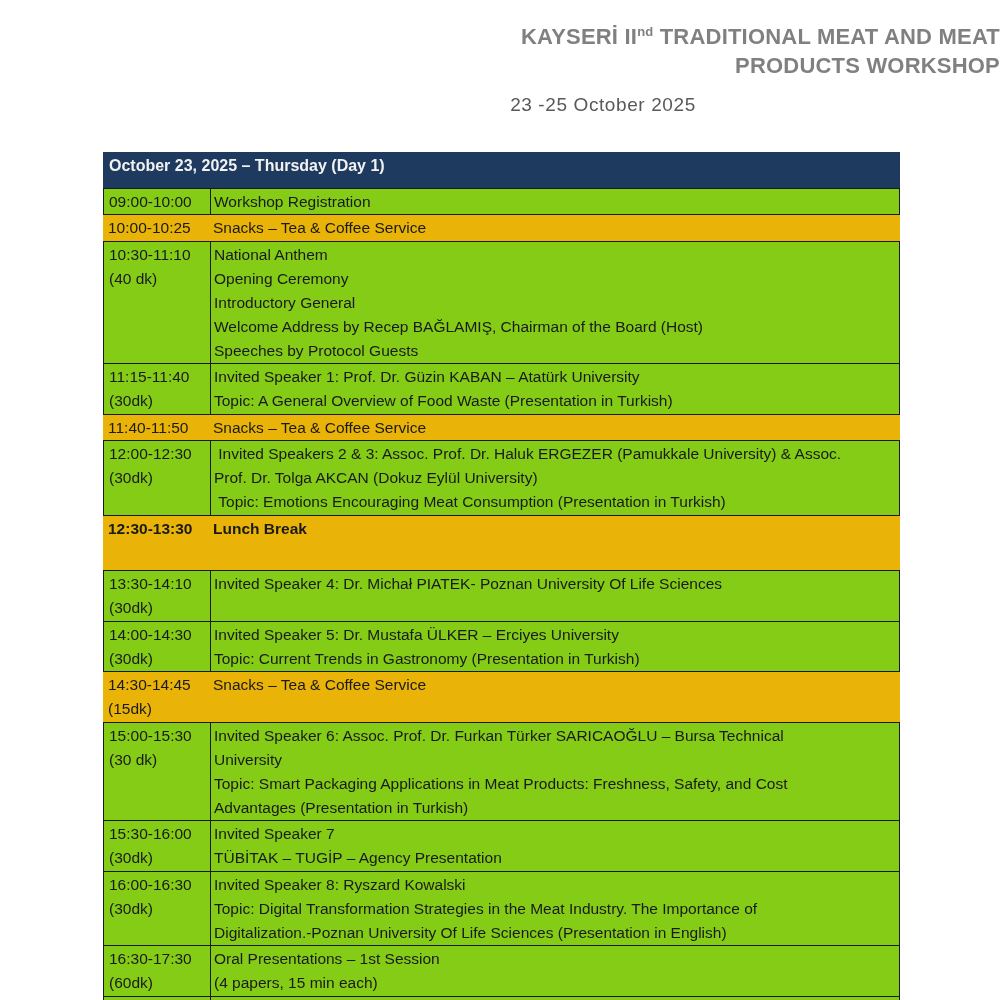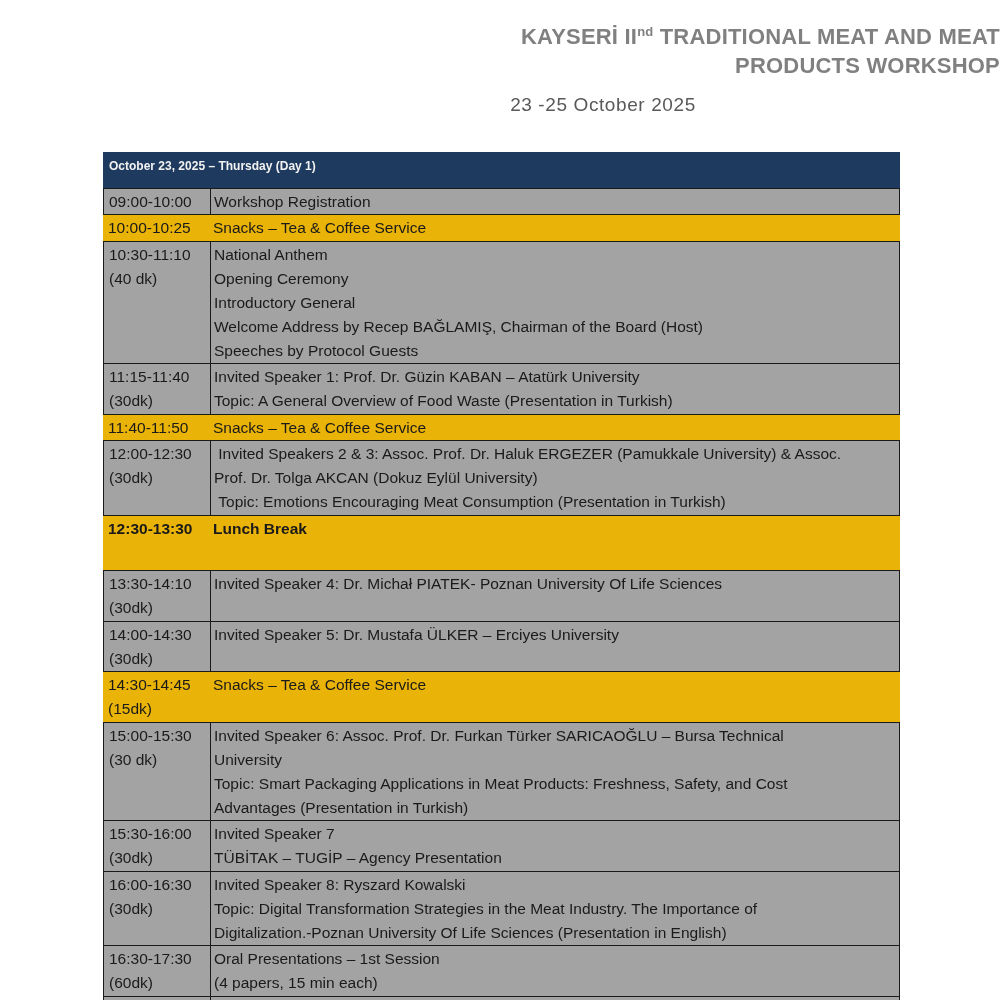--- a/index.html
+++ b/index.html
@@ -35,29 +35,29 @@
   .schedule {
     position: absolute;
     left: 103px;
     top: 135px;
     width: 797px;
   }
   .day-header {
     background: #1e3a5f;
     color: #f2f2f2;
     font-weight: 700;
-    font-size: 12px;
+    font-size: 16px;
     padding: 4px 6px 13px 6px;
     line-height: 20px;
   }
   .row {
     display: flex;
     border: 1.5px solid #1a1a1a;
     margin-top: -1.5px;
-    background: #a3a3a3;
+    background: #84cc16;
     position: relative;
   }
   .row.break {
     border-left: none;
     border-right: none;
     background: #eab308;
   }
   .time-cell {
     width: 107px;
     flex: 0 0 107px;
@@ -163,20 +163,21 @@
           <div class="line"><span class="b">Invited Speaker 4:</span><span> Dr. Michał PIATEK- Poznan University Of Life Sciences</span></div>
         </div>
       </div>
       <div class="row normal">
         <div class="time-cell">
           <div>14:00-14:30</div>
           <div>(30dk)</div>
         </div>
         <div class="desc-cell">
           <div class="line"><span class="b">Invited Speaker 5:</span><span> Dr. Mustafa ÜLKER – Erciyes University</span></div>
+          <div class="line"><span class="b">Topic:</span><span> Current Trends in Gastronomy (Presentation in Turkish)</span></div>
         </div>
       </div>
       <div class="row break">
         <div class="time-cell">
           <div>14:30-14:45</div>
           <div>(15dk)</div>
         </div>
         <div class="desc-cell">
           <div class="line"><span>Snacks – Tea &amp; Coffee Service</span></div>
         </div>

